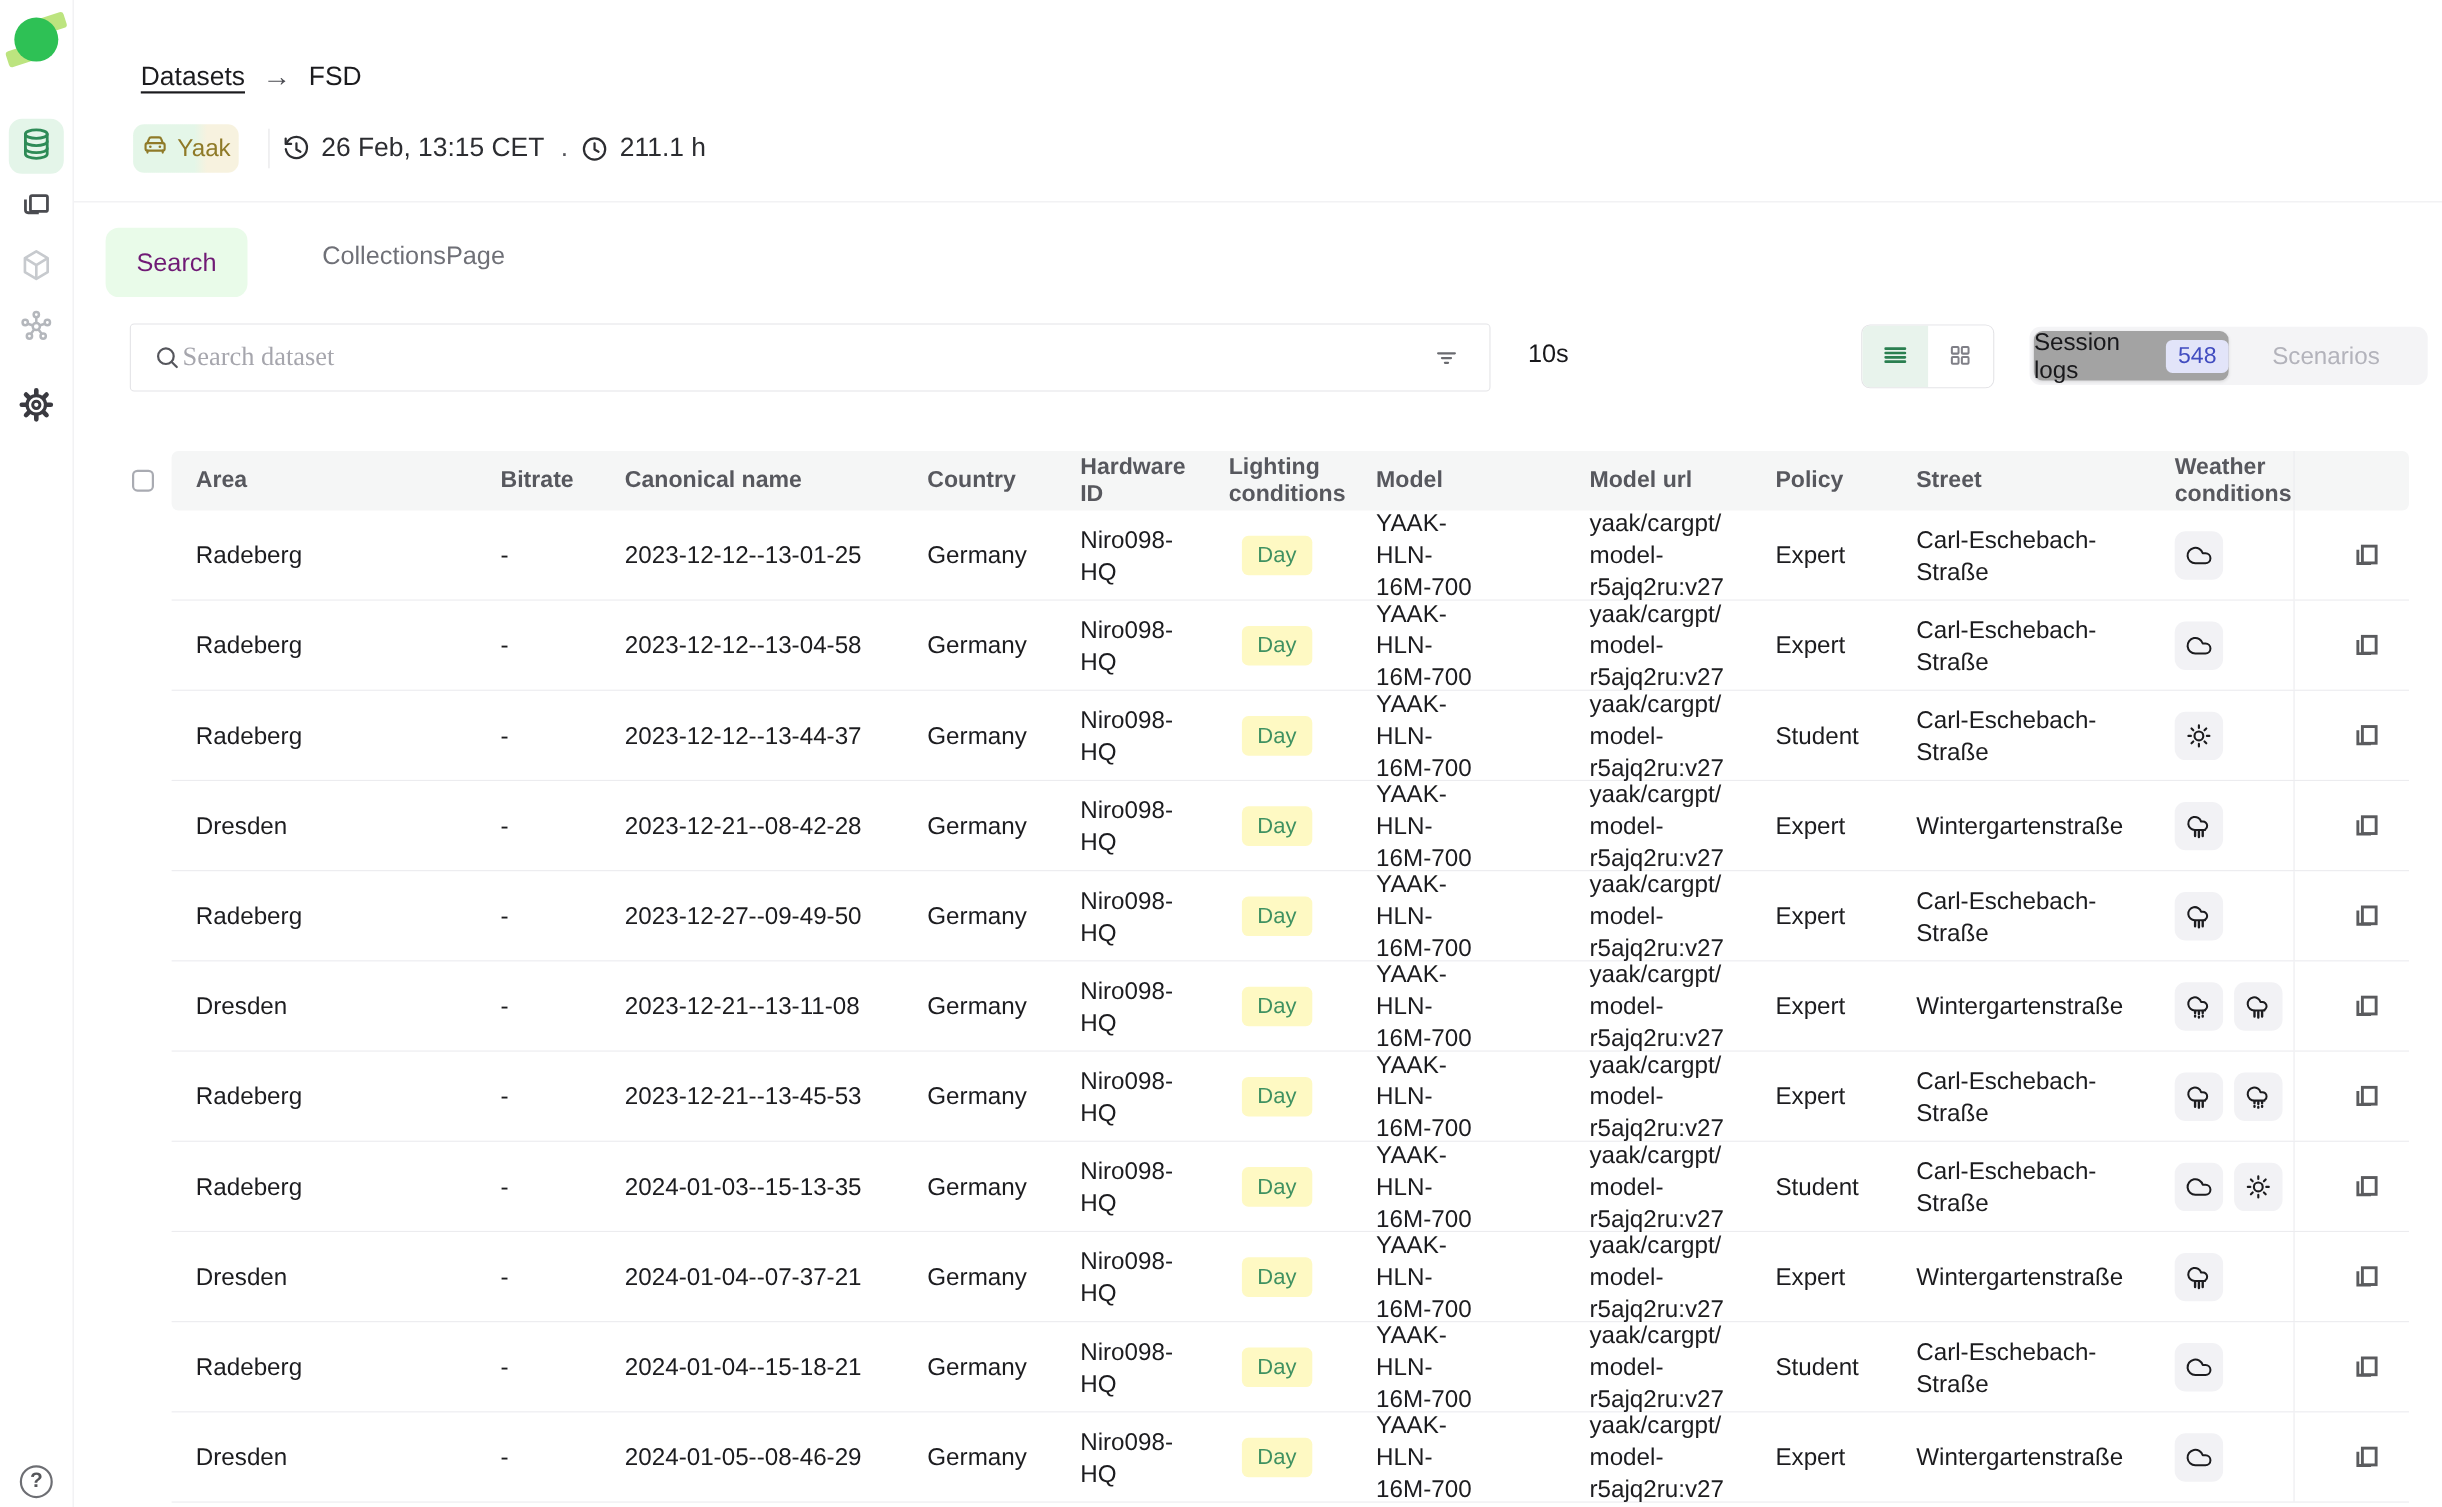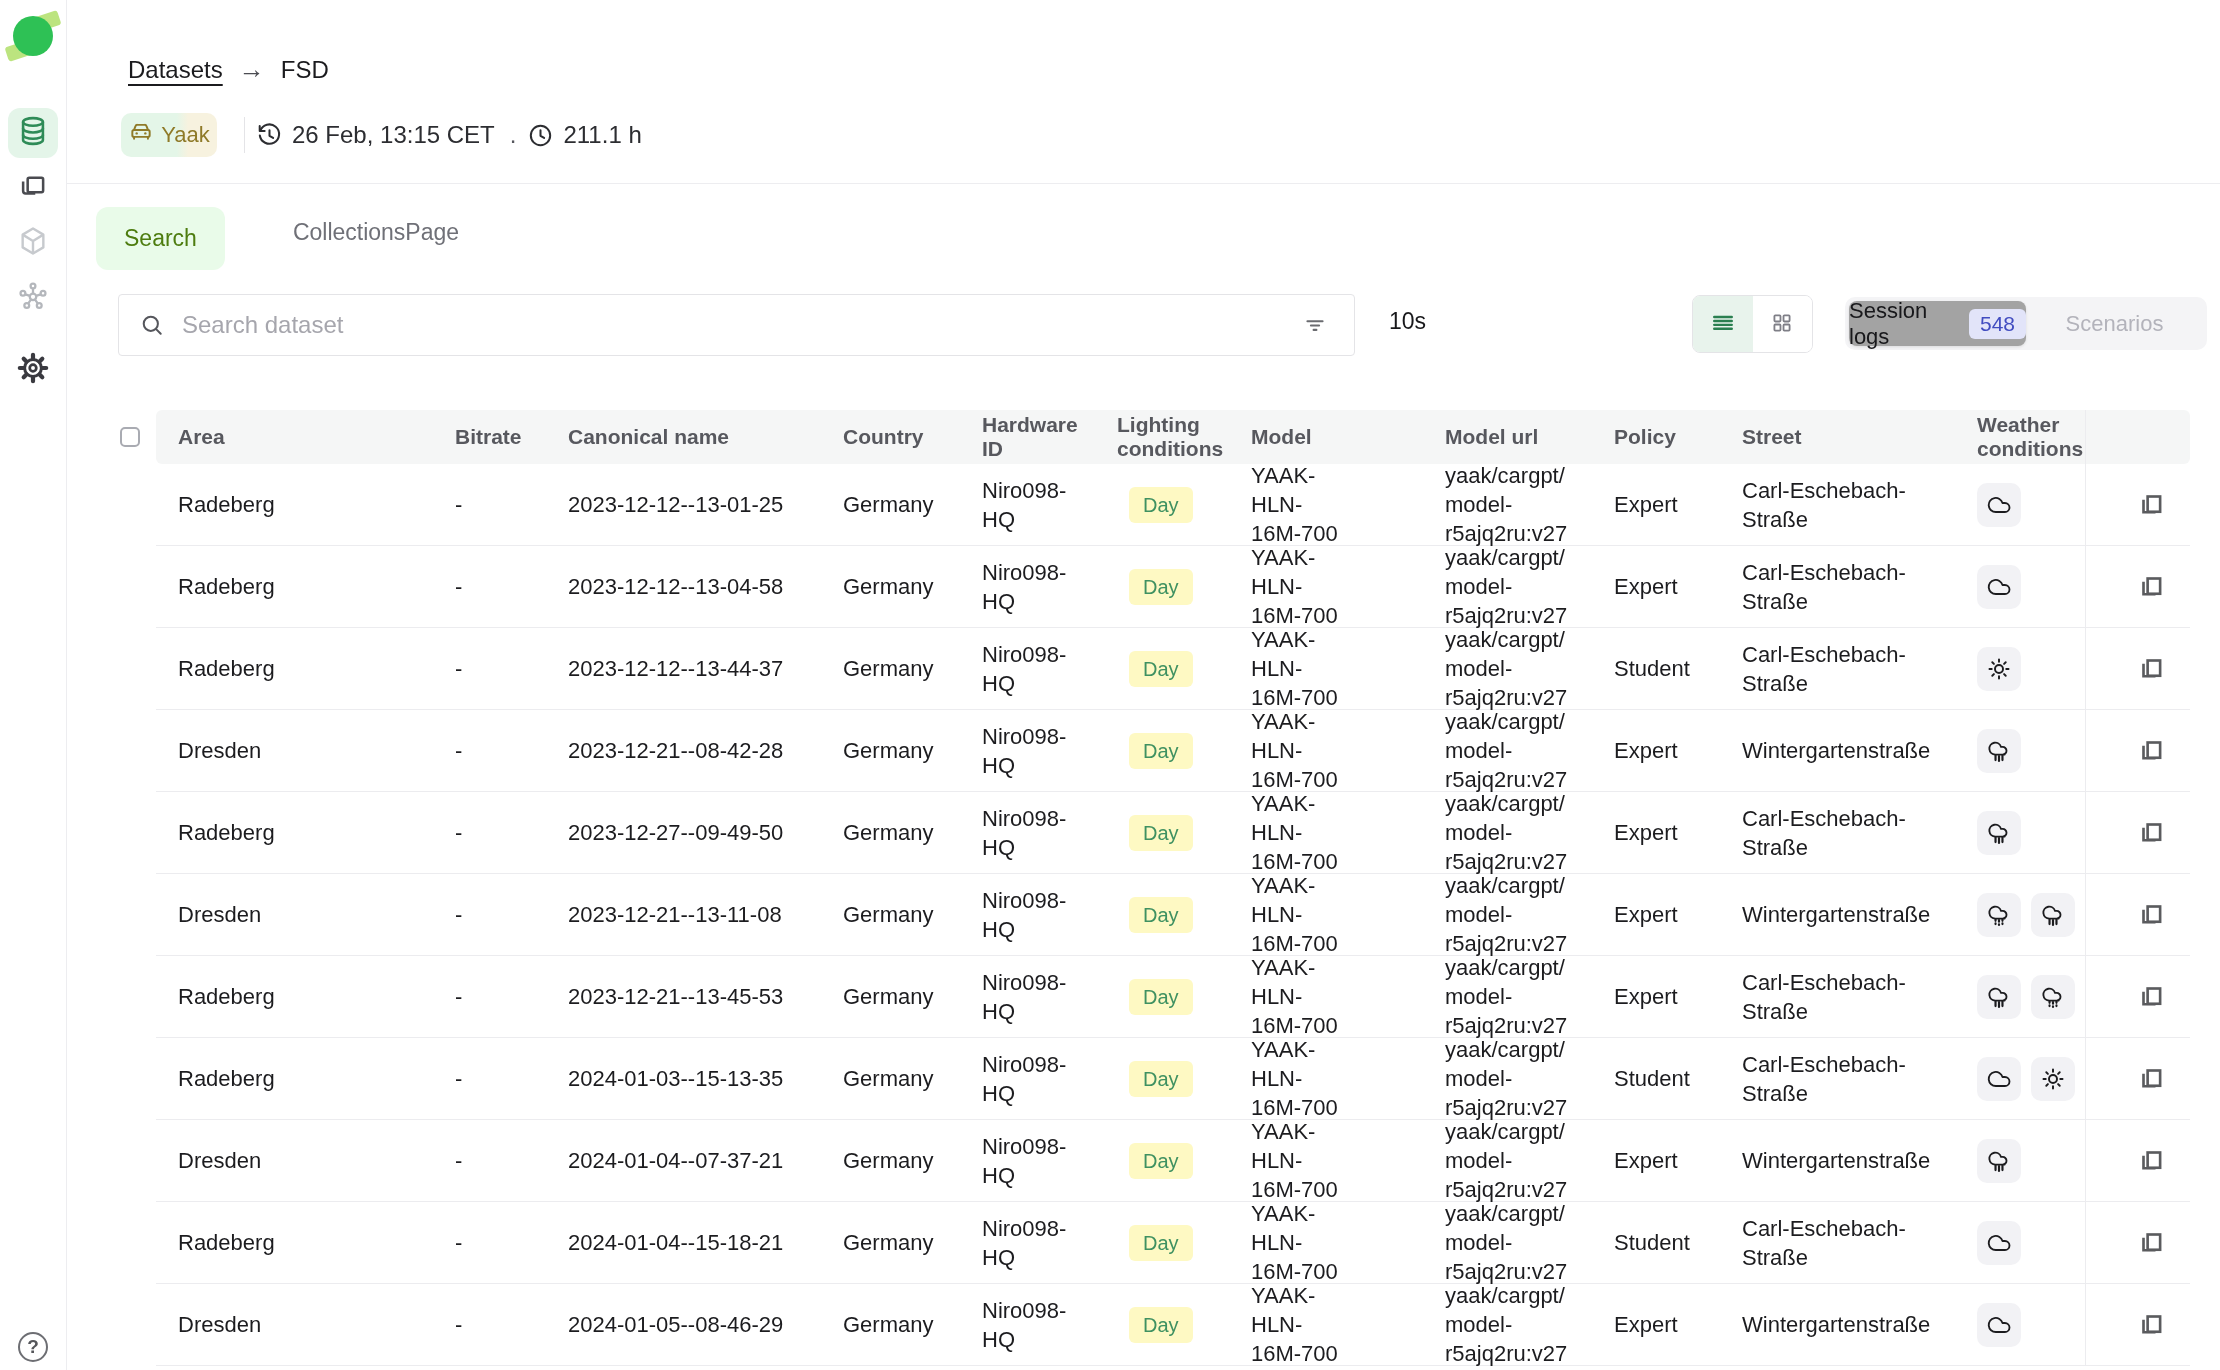--- a/index.html
+++ b/index.html
@@ -30,27 +30,27 @@
                  background:linear-gradient(90deg,#e4f6e8 0%,#e4f6e8 58%,#f7f2df 70%,#f7f2df 100%);
                  color:#8f7a28; font-size:22px; }
   .meta-div { width:1px; height:36px; background:#e4e4e7; margin-left:27px; }
   .meta-ic { margin-left:11px; display:flex; }
   .meta-tx { margin-left:9px; font-size:24px; color:#2c2d31; }
   .meta-dot { margin-left:15px; color:#55565c; font-size:24px; }
   .divider-h { position:absolute; left:67px; right:0; top:183px; height:1px; background:#ededf0; }
   
   .tabs { position:absolute; left:96px; top:201px; height:63px; display:flex; align-items:center; }
   .tab { font-size:23px; color:#6f7077; padding:0 28px; height:63px; display:flex; align-items:center; border-radius:12px; cursor:pointer; }
-  .tab.active { background:#e9fbe9; color:#4d7c0f;margin-top:12px; }
+  .tab.active { background:#e9fbe9; color:#701a75;margin-top:12px; }
   .tab + .tab { margin-left:40px; }
   
   .search-wrap { position:absolute; left:118px; top:294px; width:1237px; height:62px; border:1px solid #e4e4e7; border-radius:4px;
                  display:flex; align-items:center; background:#fff; }
   .search-wrap .mag { margin-left:20px; display:flex; }
-  .search-input { flex:1; border:none; outline:none; font-size:24px; color:#a21caf; margin-left:16px; font-family:Liberation Sans, sans-serif; background:transparent; }
+  .search-input { flex:1; border:none; outline:none; font-size:24px; color:#a21caf; margin-left:0; font-family:Liberation Serif, serif; background:transparent; }
   .search-input::placeholder { color:#a6a6ad; }
   .filter-btn { margin-right:22px; background:none; border:none; display:flex; cursor:pointer; padding:4px; }
   .refresh { position:absolute; left:1389px; top:308px; font-size:23px; color:#18181b; }
   .view-toggle { position:absolute; left:1692px; top:295px; width:121px; height:58px; border:1px solid #e4e4e7; border-radius:8px;
                  display:flex; overflow:hidden; background:#fff; }
   .vt-btn { flex:1; display:flex; align-items:center; justify-content:center; cursor:pointer; background:#fff; border:none; }
   .vt-btn.active { background:#e8f3ec; }
   .segmented { position:absolute; left:1845px; top:297px; width:362px; height:53px; background:#f4f4f6; border-radius:10px;
                display:flex; align-items:center; padding:4px; }
   .seg { flex:1; height:45px; display:flex; align-items:center; justify-content:center; gap:12px; font-size:22px; color:#b3b3bb;

